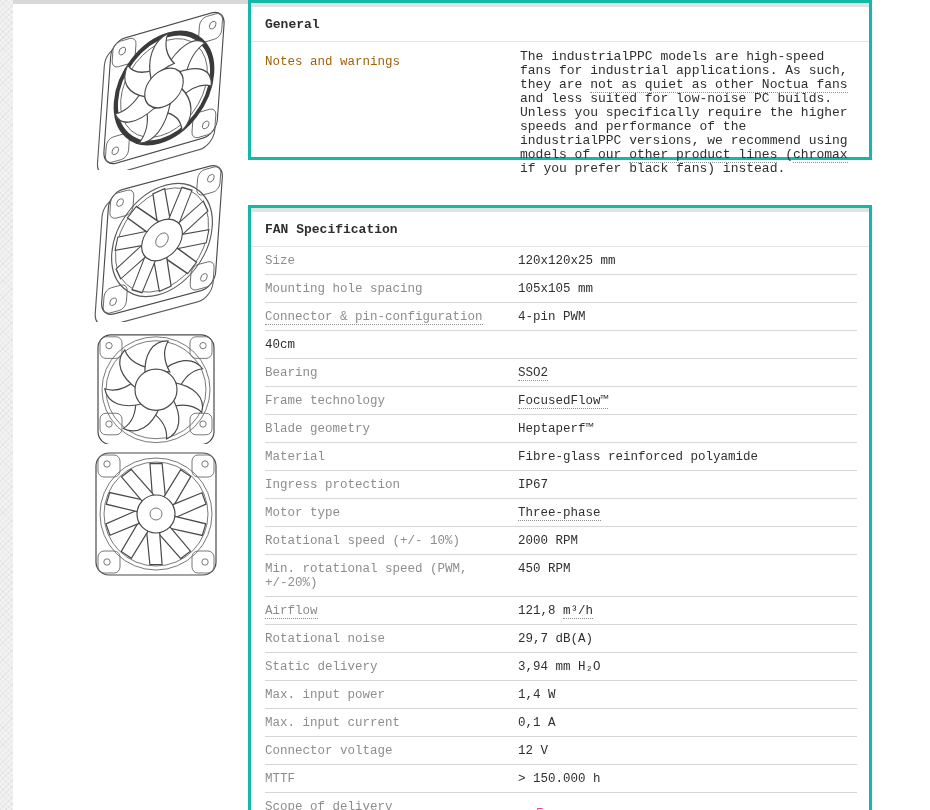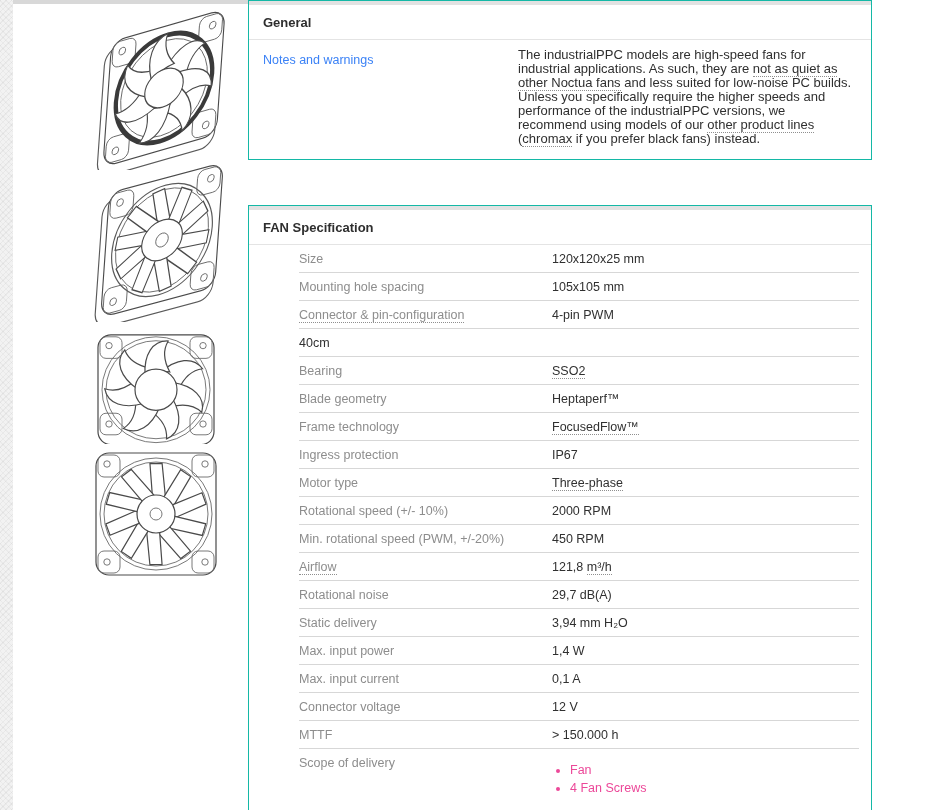--- a/index.html
+++ b/index.html
@@ -20,33 +20,33 @@
   .thumbs { position:absolute; left:80px; top:0; width:165px; }
   .thumb { position:absolute; }
   .thumb svg { display:block; }
   .ln { fill:none; stroke:#5a5a5a; stroke-width:1.2; }
   .lnt { fill:none; stroke:#6a6a6a; stroke-width:0.9; }
   .lnd { fill:#ffffff; stroke:#4a4a4a; stroke-width:1.2; }
   .ring-dark { fill:none; stroke:#3a3a3a; stroke-width:4.5; }
 
   
   .boxes { position:absolute; left:248px; top:0; width:624px; }
-  .box { border:1px solid #14b8a6; background:#fff; }
+  .box { border:3px solid #14b8a6; background:#fff;font-family:Liberation Mono, monospace; }
   .box-topstrip { height:4px; background:#e2e2e2; }
   .box-header { padding:10px 14px 9px 14px; font-size:13px; font-weight:bold; color:#2e2e2e;
     border-bottom:1px solid #e4e4e4; }
   .box-general { position:absolute; top:0; left:0; width:624px; height:160px; }
   .box-spec { position:absolute; top:205px; left:0; width:624px; height:660px; }
 
   .general-content { display:flex; padding:8px 12px 10px 14px; }
-  .general-label { width:255px; flex:0 0 255px; color:#3b82f6; font-size:12.5px; padding-top:5px; }
+  .general-label { width:255px; flex:0 0 255px; color:#a16207; font-size:12.5px; padding-top:5px; }
   .general-paragraph { flex:1; font-size:13px; line-height:14px; color:#2f2f2f; padding-right:2px; }
 
   .spec-rows { padding:0 12px 0 14px; }
-  .spec-row { display:flex; border-bottom:1px solid #d7d7d7; padding:6px 0 6px 0; min-height:26px;margin-left:36px; }
+  .spec-row { display:flex; border-bottom:1px solid #d7d7d7; padding:6px 0 6px 0; min-height:26px; }
   .spec-row:last-child { border-bottom:none; }
   .row-label { width:253px; flex:0 0 253px; color:#8d8d8d; font-size:12.5px; padding-top:1px; }
   .row-value { flex:1; color:#303030; font-size:12.5px; padding-top:1px; }
 
   .dotted { border-bottom:1px dotted #8f8f8f; padding-bottom:0px; cursor:help; }
   .general-paragraph .dotted { color:#2f2f2f; text-decoration:none; }
 
   ul.delivery { list-style:disc; margin:6px 0 0 18px; }
   ul.delivery li { font-size:12.5px; color:#ec4899; line-height:17.5px; margin-bottom:0px; }
 </style>
@@ -228,29 +228,33 @@
   <div class="spec-row">
     <div class="row-value"><span>40cm</span></div>
   </div>
 
   <div class="spec-row">
     <div class="row-label"><span>Bearing</span></div>
     <div class="row-value"><span class="dotted">SSO2</span></div>
   </div>
 
   <div class="spec-row">
+    <div class="row-label"><span>Frame technology</span></div>
+    <div class="row-value"><span class="dotted">FocusedFlow™</span></div>
+  </div>
+
+  <div class="spec-row">
     <div class="row-label"><span>Blade geometry</span></div>
     <div class="row-value"><span>Heptaperf™</span></div>
   </div>
 
   <div class="spec-row">
-    <div class="row-label"><span>Frame technology</span></div>
-    <div class="row-value"><span class="dotted">FocusedFlow™</span></div>
-  </div>
-
+    <div class="row-label"><span>Material</span></div>
+    <div class="row-value"><span>Fibre-glass reinforced polyamide</span></div>
+  </div>
 
   <div class="spec-row">
     <div class="row-label"><span>Ingress protection</span></div>
     <div class="row-value"><span>IP67</span></div>
   </div>
 
   <div class="spec-row">
     <div class="row-label"><span>Motor type</span></div>
     <div class="row-value"><span class="dotted">Three-phase</span></div>
   </div>

